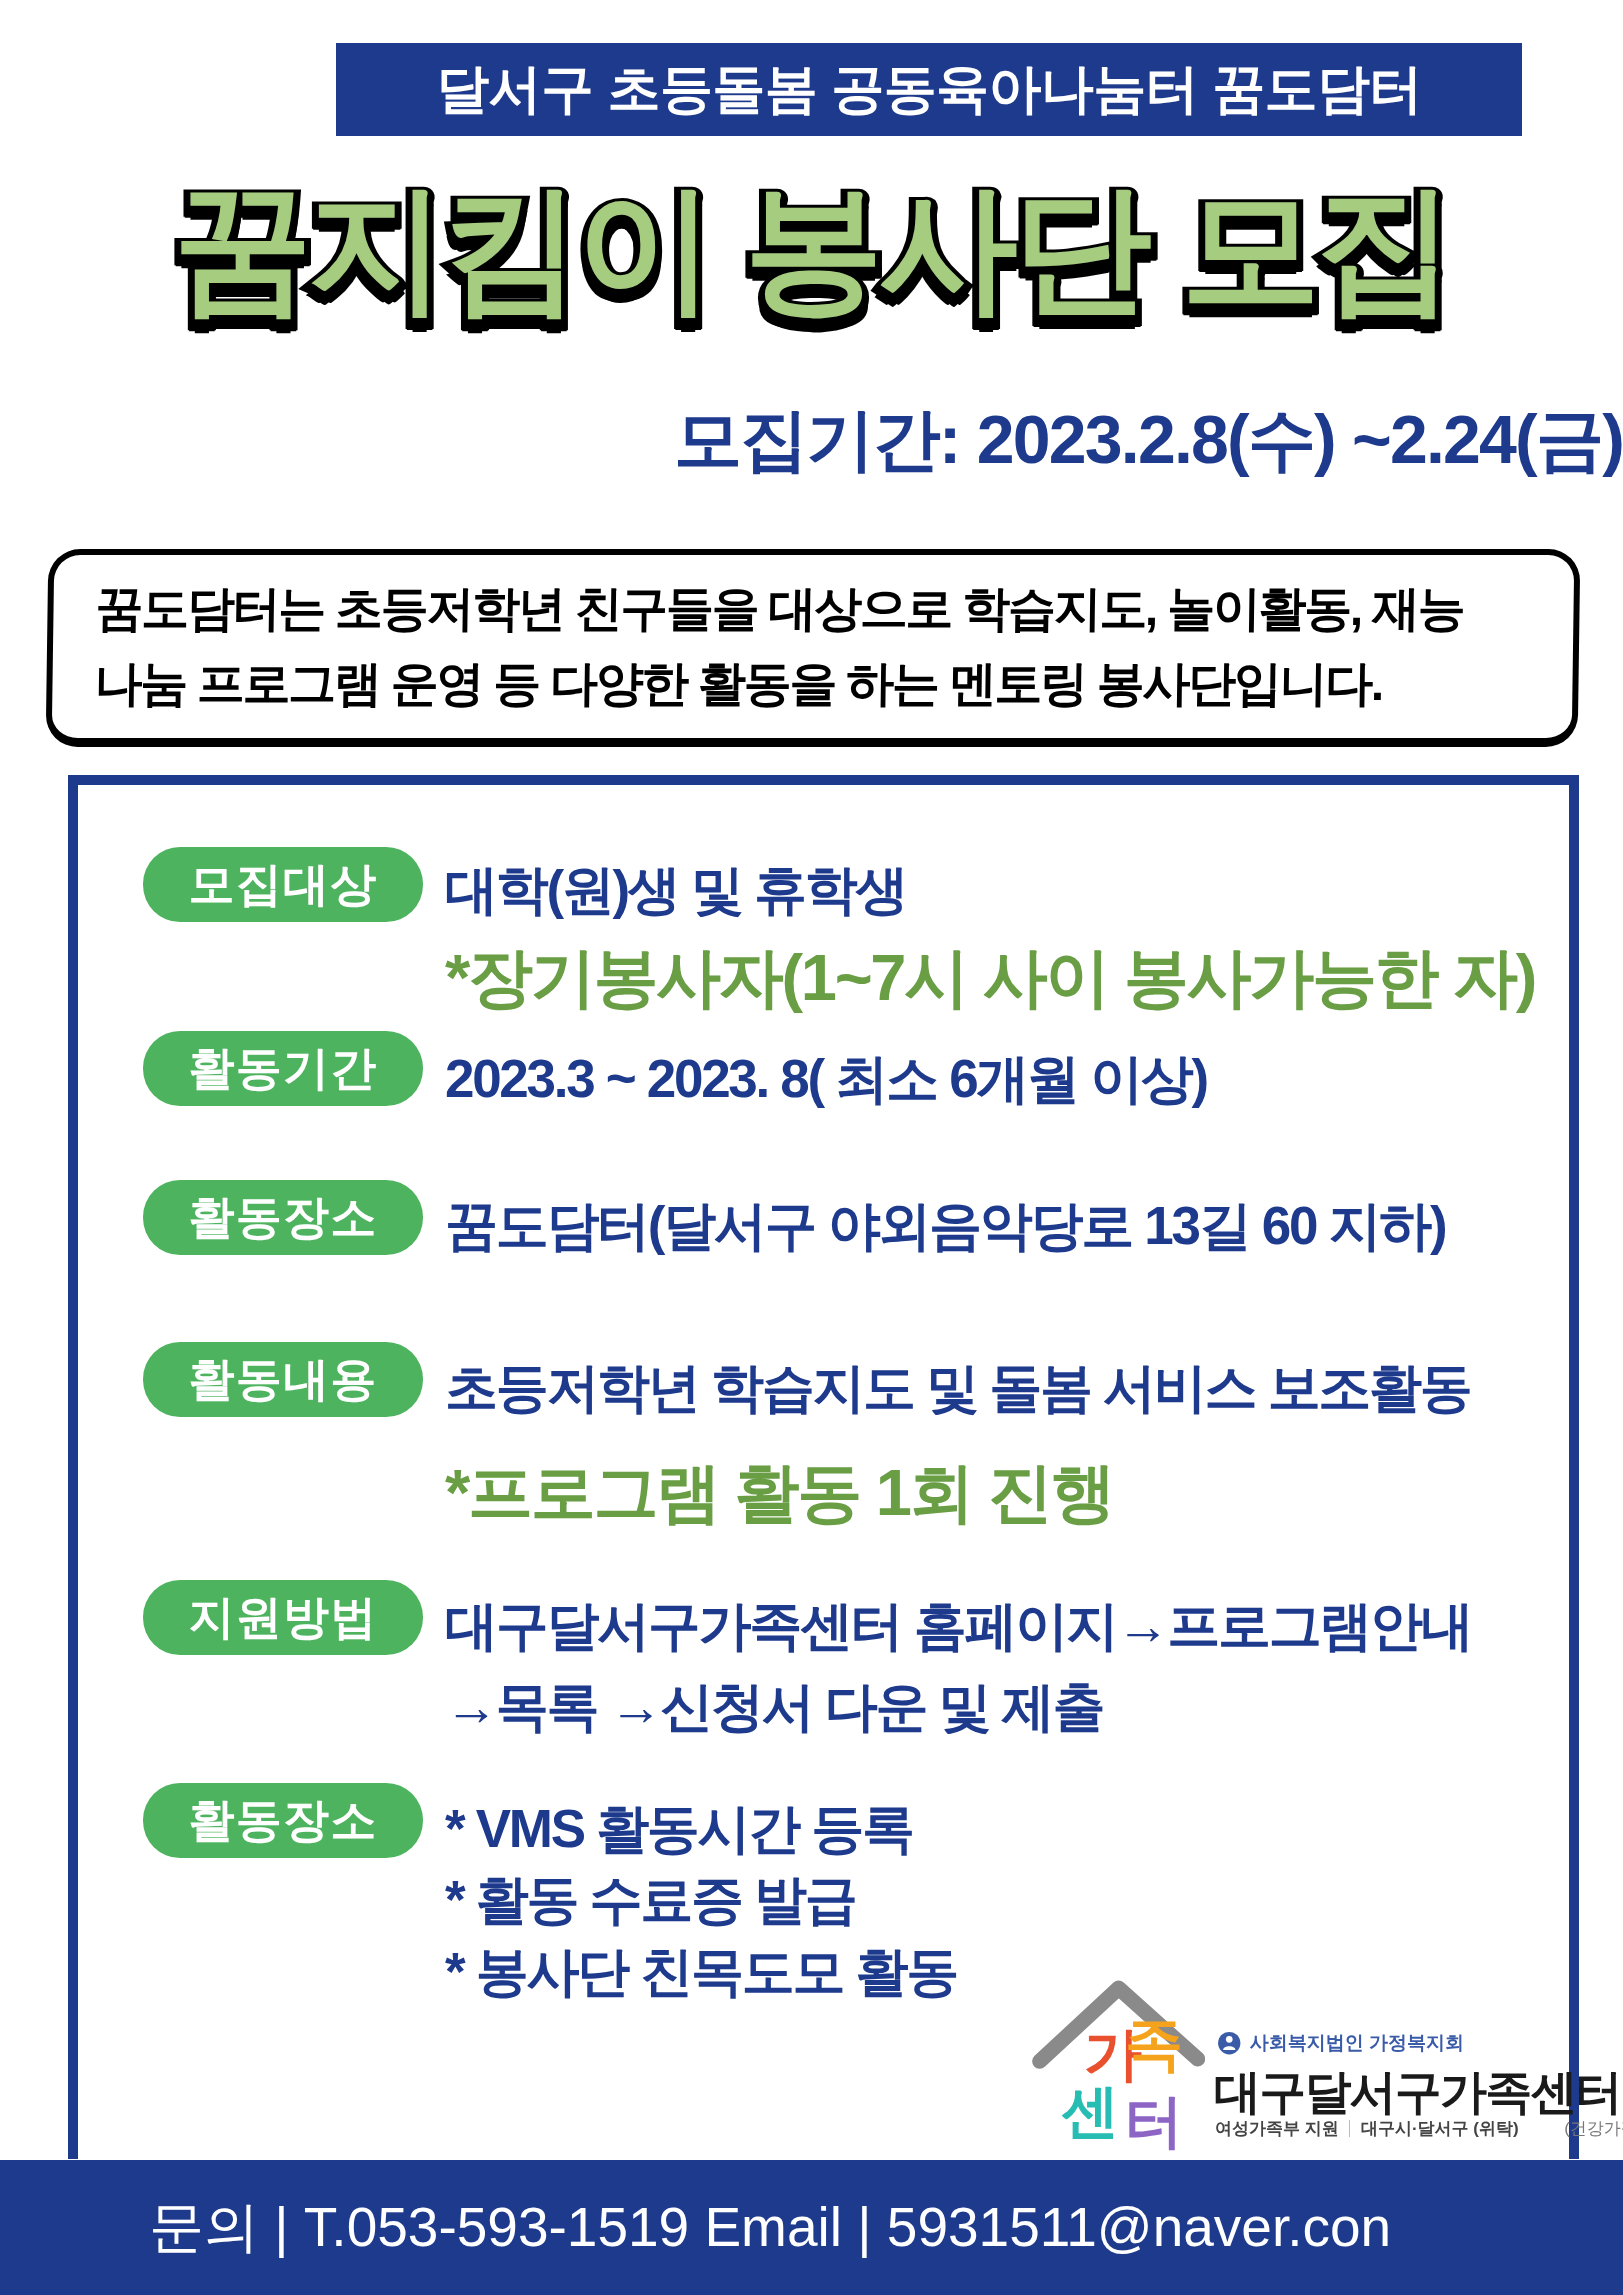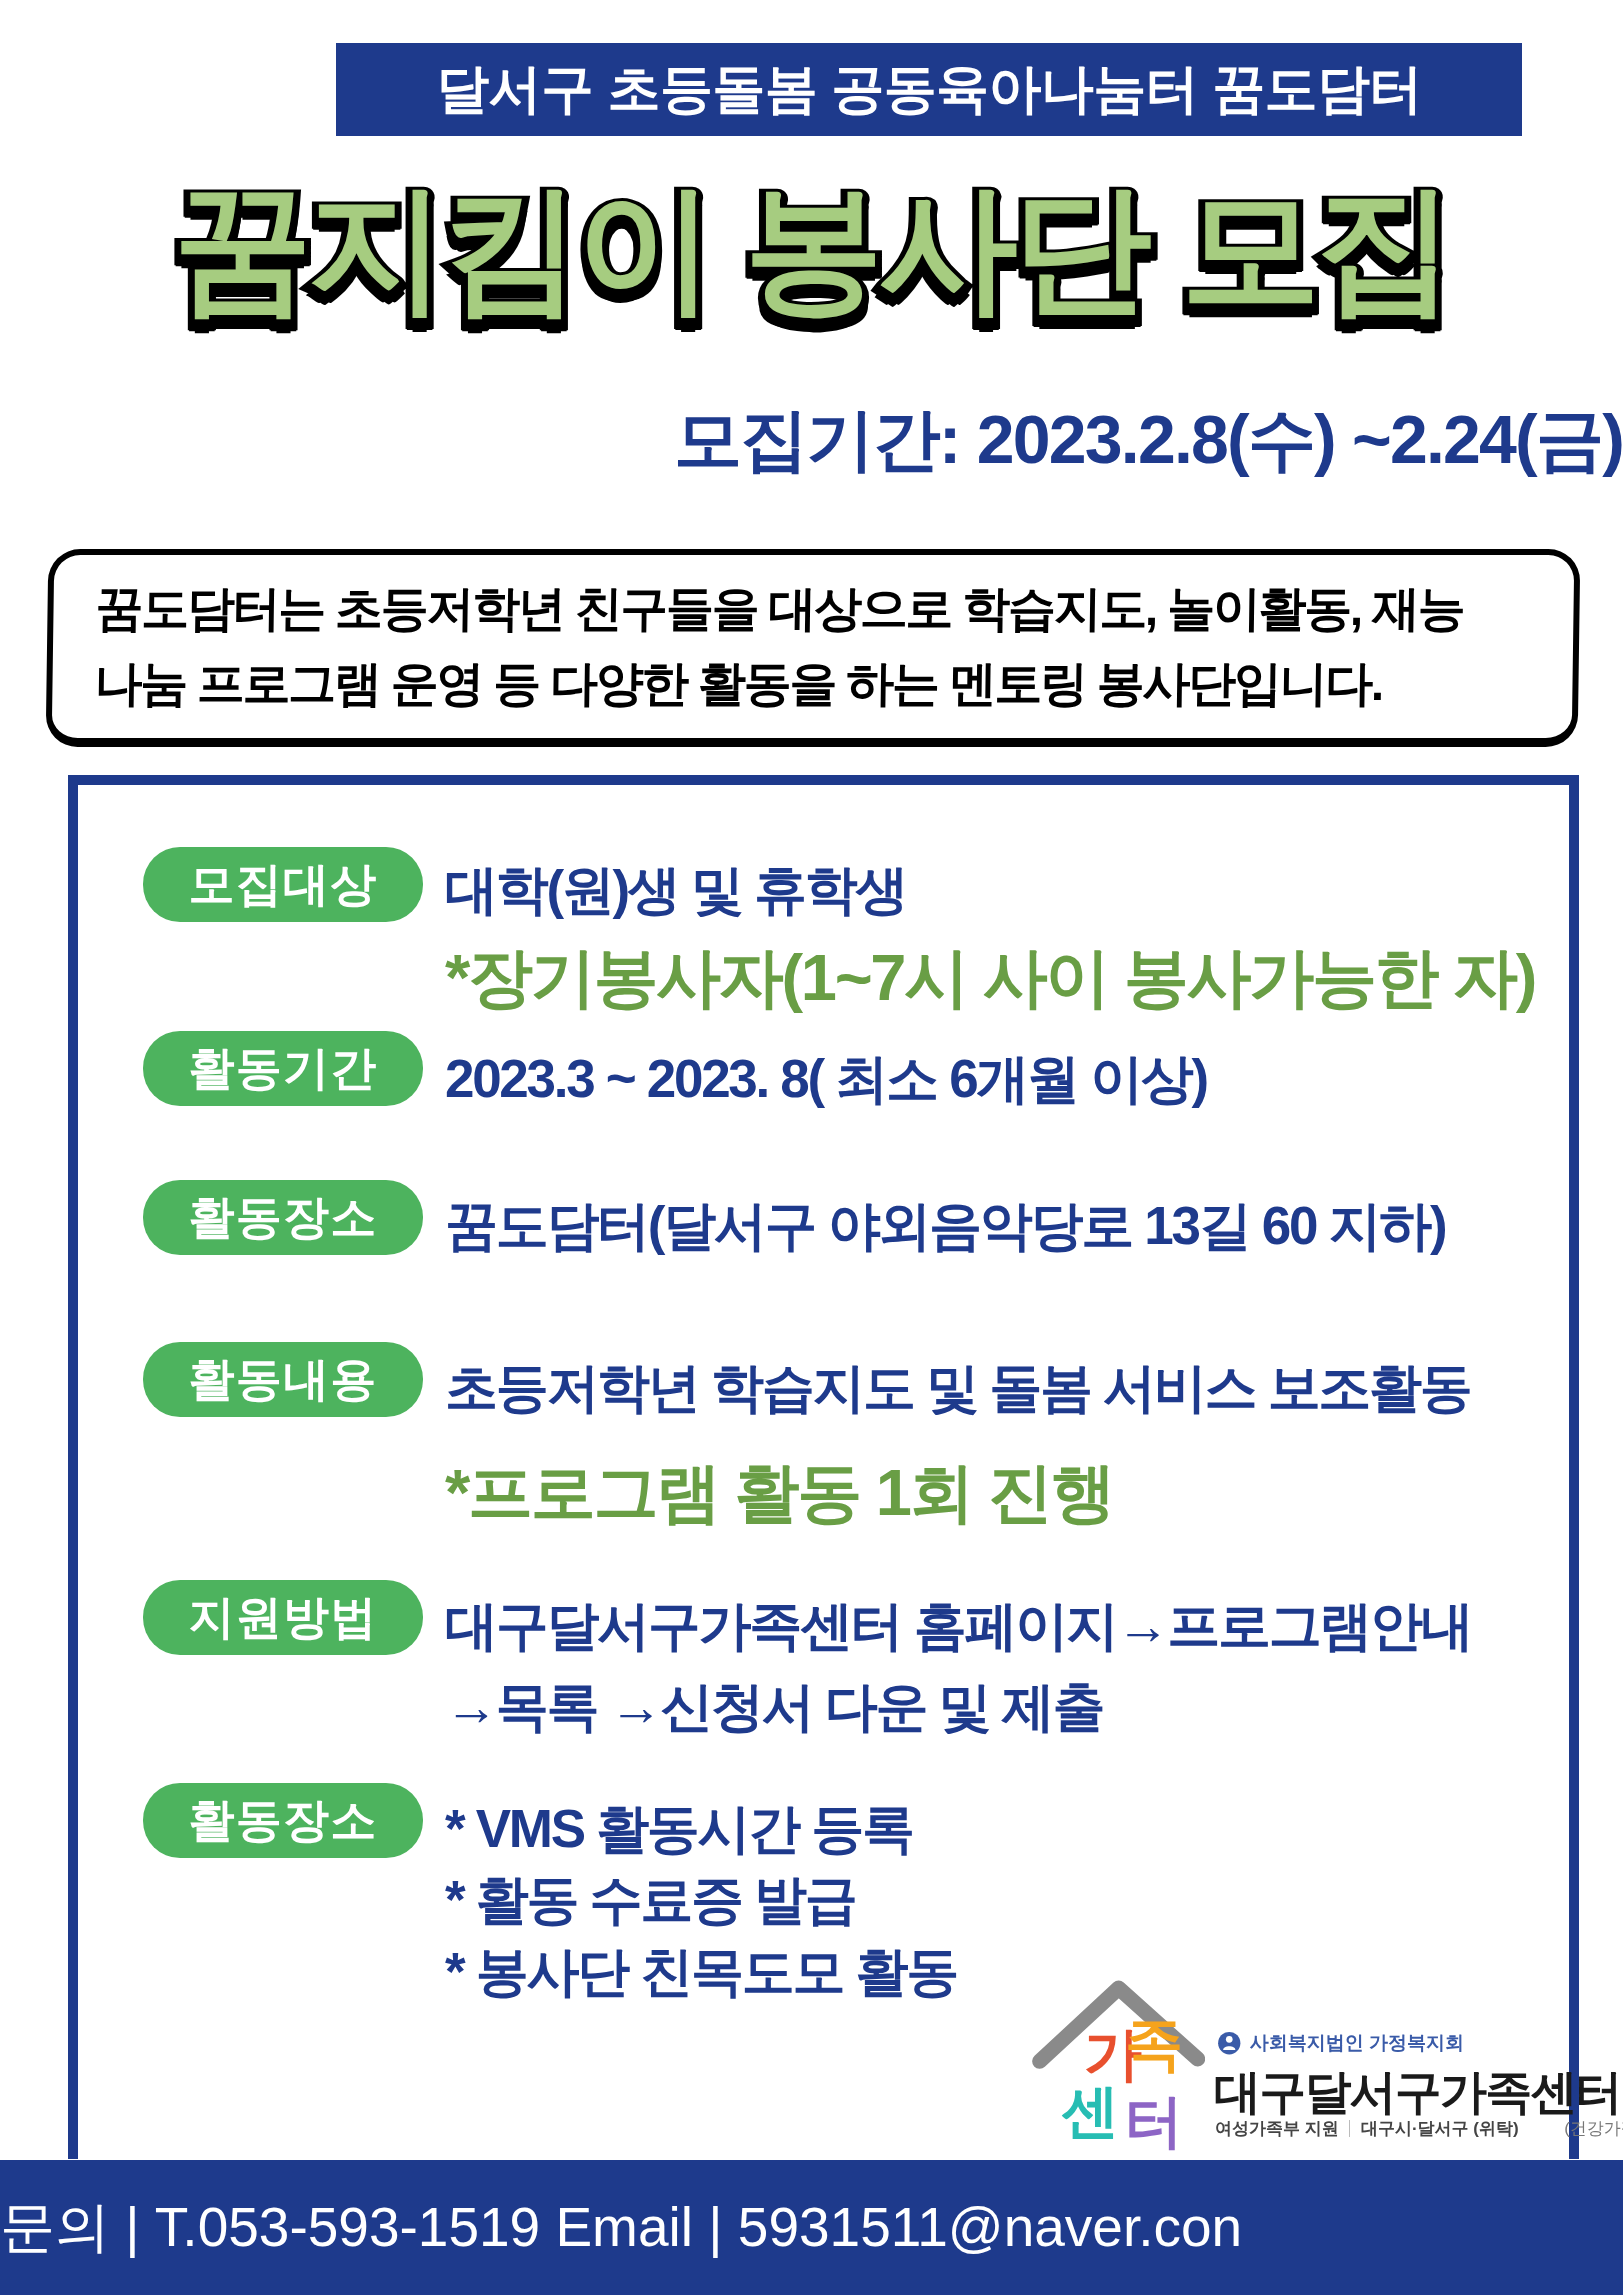--- a/index.html
+++ b/index.html
@@ -74,21 +74,21 @@
   }
   .org-sub{
     position:absolute; left:1215px; top:2117px; display:flex; align-items:center; gap:10.5px;
     color:#444; font-size:17px; font-weight:700; white-space:nowrap;
   }
   .org-sub .divider{width:1.2px; height:17.5px; background:#bbb;}
   .org-sub .paren{color:#777; font-weight:400; margin-left:35px;}
   
   .footer{
     position:absolute; left:0; top:2160px; width:1623px; height:136px; background:#1e3a8c;
-    color:#fff; display:flex; align-items:center; box-sizing:border-box;
+    color:#fff; display:flex; align-items:center; padding-left:149px; box-sizing:border-box;
     font-size:55px; font-weight:400; letter-spacing:0; white-space:nowrap;
   }
 </style>
 </head>
 <body>
 
 <div class="page">
 
   <div class="top-banner">
     <span>달서구 초등돌봄 공동육아나눔터 꿈도담터</span>

